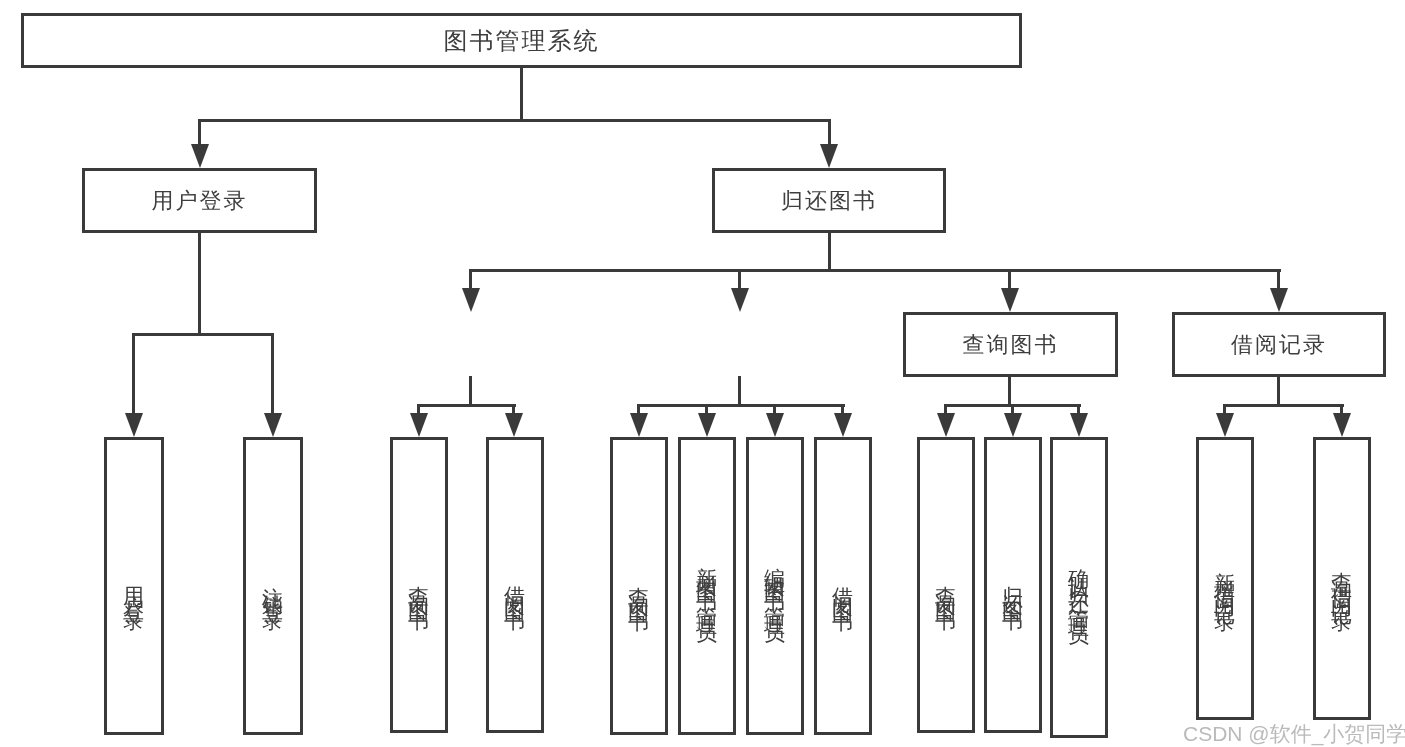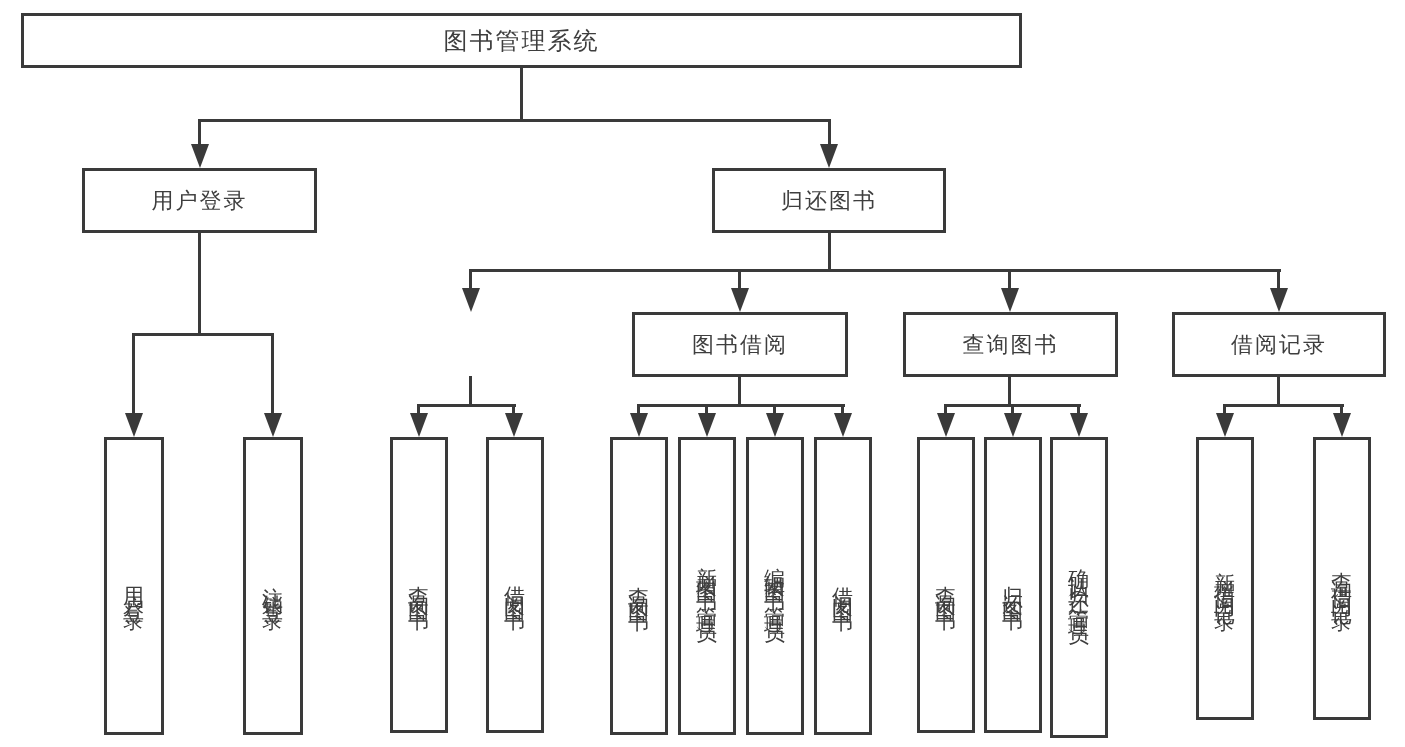--- a/index.html
+++ b/index.html
@@ -102,23 +102,20 @@
     <span>图书管理系统</span>
   </div>
 
   <div class="box" style="left:82px;top:168px;width:235px;height:65px;">
     <span>用户登录</span>
   </div>
   <div class="box" style="left:712px;top:168px;width:234px;height:65px;">
     <span>归还图书</span>
   </div>
 
-  <div class="box" style="left:632px;top:312px;width:216px;height:65px;">
-    <span>图书借阅</span>
-  </div>
   <div class="box" style="left:903px;top:312px;width:215px;height:65px;">
     <span>查询图书</span>
   </div>
   <div class="box" style="left:1172px;top:312px;width:214px;height:65px;">
     <span>借阅记录</span>
   </div>
 
   <div class="vbox" style="left:104px;top:437px;width:60px;height:298px;">
     <span>用户登录</span>
   </div>
@@ -156,14 +153,15 @@
     <span>确认归还（管理员）</span>
   </div>
 
   <div class="vbox" style="left:1196px;top:437px;width:58px;height:283px;">
     <span>新增借阅记录</span>
   </div>
   <div class="vbox" style="left:1313px;top:437px;width:58px;height:283px;">
     <span>查询借阅记录</span>
   </div>
 
+  <div class="watermark">CSDN @软件_小贺同学</div>
 
 </div>
 
 </body></html>

